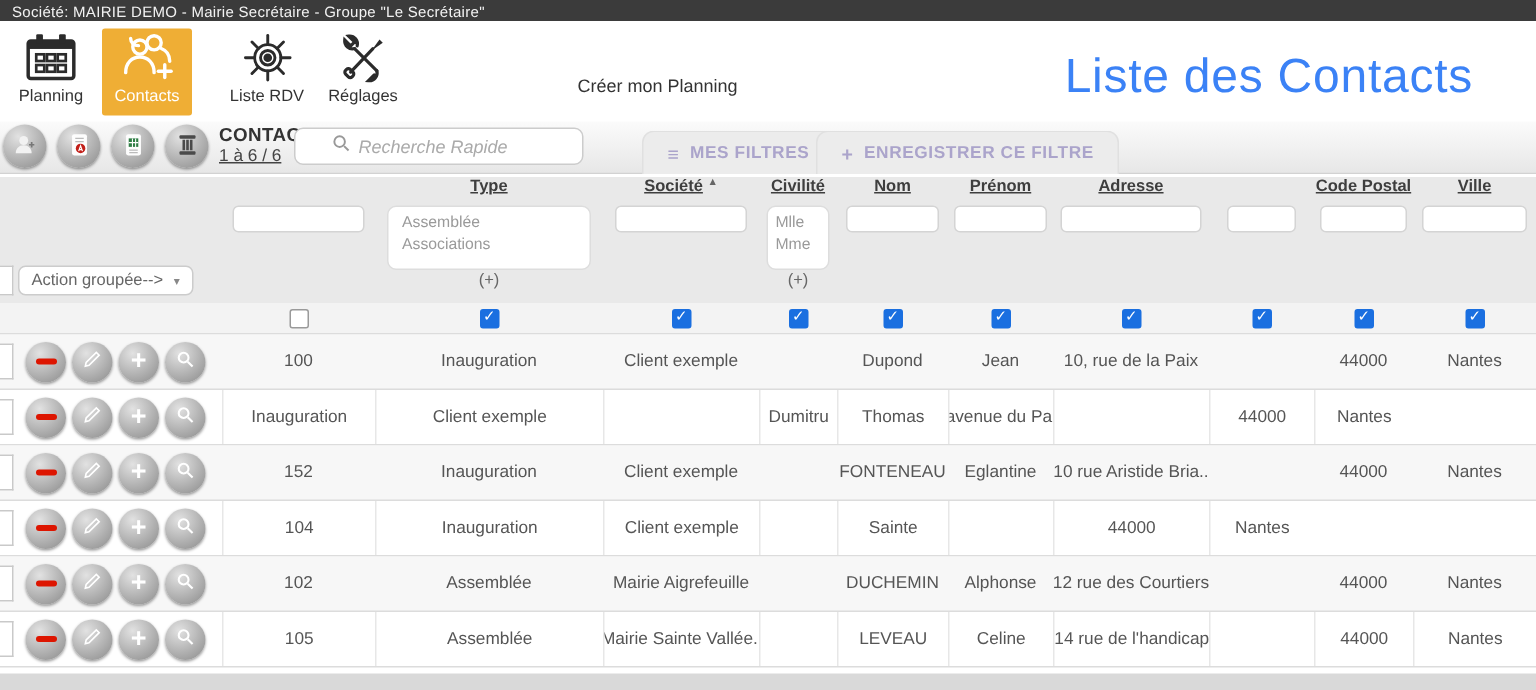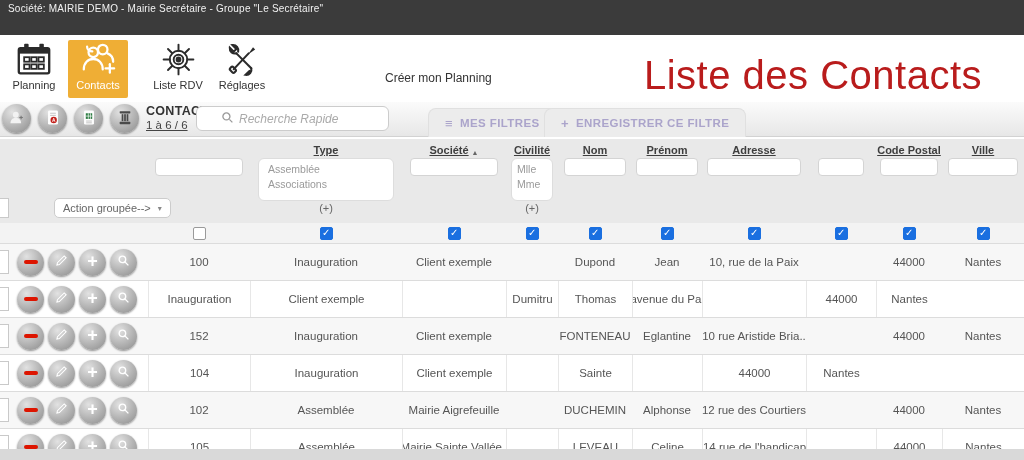--- a/index.html
+++ b/index.html
@@ -1,35 +1,35 @@
 <!DOCTYPE html>
 <html><head>
 <meta charset="utf-8">
 <style>
   * { margin:0; padding:0; box-sizing:border-box; }
   body { font-family:"Liberation Sans", "DejaVu Sans", sans-serif; background:#fff; }
   .app { position:relative; width:1024px; height:460px; background:#fff; overflow:hidden; }
 
   
-  .titlebar { height:35px; background:#3b3b3b; color:#f2f2f2; font-size:10px; line-height:18px; padding-left:8px; letter-spacing:.2px; }
+  .titlebar { height:14px; background:#3b3b3b; color:#f2f2f2; font-size:10px; line-height:18px; padding-left:8px; letter-spacing:.2px; }
 
   
   .navbar { position:relative; height:67px; background:#fff; }
   .nav-item { position:absolute; top:5px; width:60px; height:58px; text-align:center; cursor:pointer; }
   .nav-item .nicon { height:38px; display:flex; align-items:center; justify-content:center; color:#2b2b2b; }
   .nav-item .nlabel { font-size:11px; color:#333; margin-top:1px; }
   .nav-item.active { background:#efae35; border-radius:2px; }
   .nav-item.active .nicon { color:#fff; }
   .nav-item.active .nlabel { color:#fff; }
   .nav-planning { left:4px; }
   .nav-contacts { left:68px; }
   .nav-listerdv { left:148px; }
   .nav-reglages { left:212px; }
   .create-planning { position:absolute; left:385px; top:36px; font-size:12px; color:#333; cursor:pointer; }
-  .page-title { position:absolute; right:42px; top:18px; font-size:40px; font-weight:400; color:#b91c1c; letter-spacing:.5px; }
+  .page-title { position:absolute; right:42px; top:18px; font-size:32px; font-weight:400; color:#3b82f6; letter-spacing:.5px; }
 
   
   .toolbar { position:relative; height:35px; background:linear-gradient(#fbfbfb,#e7e7e7); border-bottom:1px solid #d2d2d2; }
   .circle { width:29px; height:29px; border-radius:50%; border:none; background:radial-gradient(circle at 35% 28%, #e2e2e2, #9d9d9d 78%); box-shadow:0 1px 2px rgba(0,0,0,.4); display:flex; align-items:center; justify-content:center; cursor:pointer; position:absolute; top:2px; }
   .tb1 { left:2px; } .tb2 { left:38px; } .tb3 { left:74px; } .tb4 { left:110px; }
   .contacts-label { position:absolute; left:146px; top:2px; line-height:1.2; }
   .contacts-label .cl1 { font-size:12.5px; font-weight:bold; color:#333; letter-spacing:.3px; }
   .contacts-label .cl2 { font-size:11.5px; color:#444;text-decoration:underline; }
   .searchbox { position:absolute; left:196px; top:4px; width:193px; height:25px; background:#fff; border:1px solid #ccc; border-radius:6px; display:flex; align-items:center; padding:0 24px; gap:5px; }
   .searchbox input { border:none; outline:none; flex:1; font-size:12px; font-style:italic; color:#555; background:transparent; font-family:inherit; }
@@ -38,35 +38,35 @@
   .ftab .fglyph { font-size:13px; }
   .ftab-mes { left:428px; }
   .ftab-save { left:544px; }
 
   
   .tablegrid { display:grid; grid-template-columns:148px 102px 152px 104px 52px 74px 70px 104px 70px 66px 82px; }
 
   
   .filterarea { position:relative; height:84px; background:#e9e9e9; }
   .headerrow { height:17px; margin-top:2px; }
-  .hcell { display:flex; align-items:flex-end; justify-content:center; gap:3px; }
+  .hcell { display:flex; align-items:flex-start; justify-content:center; gap:3px; }
   .hlabel { font-size:11px; font-weight:bold; color:#3e3e3e; text-decoration:underline; cursor:pointer; }
   .hlabel:empty { display:none; }
   .sort { font-size:7px; color:#666; }
   .filterrow { margin-top:2px; }
   .fcell { display:flex; flex-direction:column; align-items:center; }
   .finput { height:18px; border:1px solid #d4d4d4; border-radius:4px; background:#fff; font-size:11px; padding:0 4px; outline:none; font-family:inherit; color:#555; }
   .w88 { width:88px; } .w62 { width:62px; } .w94 { width:94px; } .w46 { width:46px; } .w58 { width:58px; } .w70 { width:70px; }
   .mselect { background:#fff; border:1px solid #ddd; border-radius:6px; width:136px; height:43px; overflow:hidden; padding:3px 9px; cursor:pointer; }
   .mselect.narrow { width:42px; padding:3px 5px; }
   .mopt { font-size:10.5px; color:#9a9a9a; line-height:15px; white-space:nowrap; }
   .plusmore { font-size:11px; color:#666; margin-top:1px; cursor:pointer; }
   .leftfilter { position:absolute; left:0; bottom:5px; display:flex; align-items:center; gap:3px; }
   .stub { width:9px; height:20px; background:#fff; border:1px solid #c9c9c9; border-left:none; }
-  .fakeselect { height:20px; background:#fff; border:1px solid #ccc; border-radius:5px; font-size:11px; color:#666; display:flex; align-items:center; gap:7px; padding:0 8px; cursor:pointer;margin-left:42px; }
+  .fakeselect { height:20px; background:#fff; border:1px solid #ccc; border-radius:5px; font-size:11px; color:#666; display:flex; align-items:center; gap:7px; padding:0 8px; cursor:pointer; }
   .fakeselect .caret { font-size:8px; color:#888; }
 
   
   .checkrow { height:21px; background:#f3f3f3; border-bottom:1px solid #dcdcdc; }
   .ccell { display:flex; align-items:center; justify-content:center; }
   .cb { width:13px; height:13px; border:1px solid #9a9a9a; border-radius:2px; background:#fff; cursor:pointer; position:relative; }
   .cb.checked { background:#1a6fe0; border-color:#1a6fe0; }
   .cb.checked::after { content:"✓"; position:absolute; left:1.5px; top:-1px; color:#fff; font-size:10px; font-weight:bold; }
 
   

